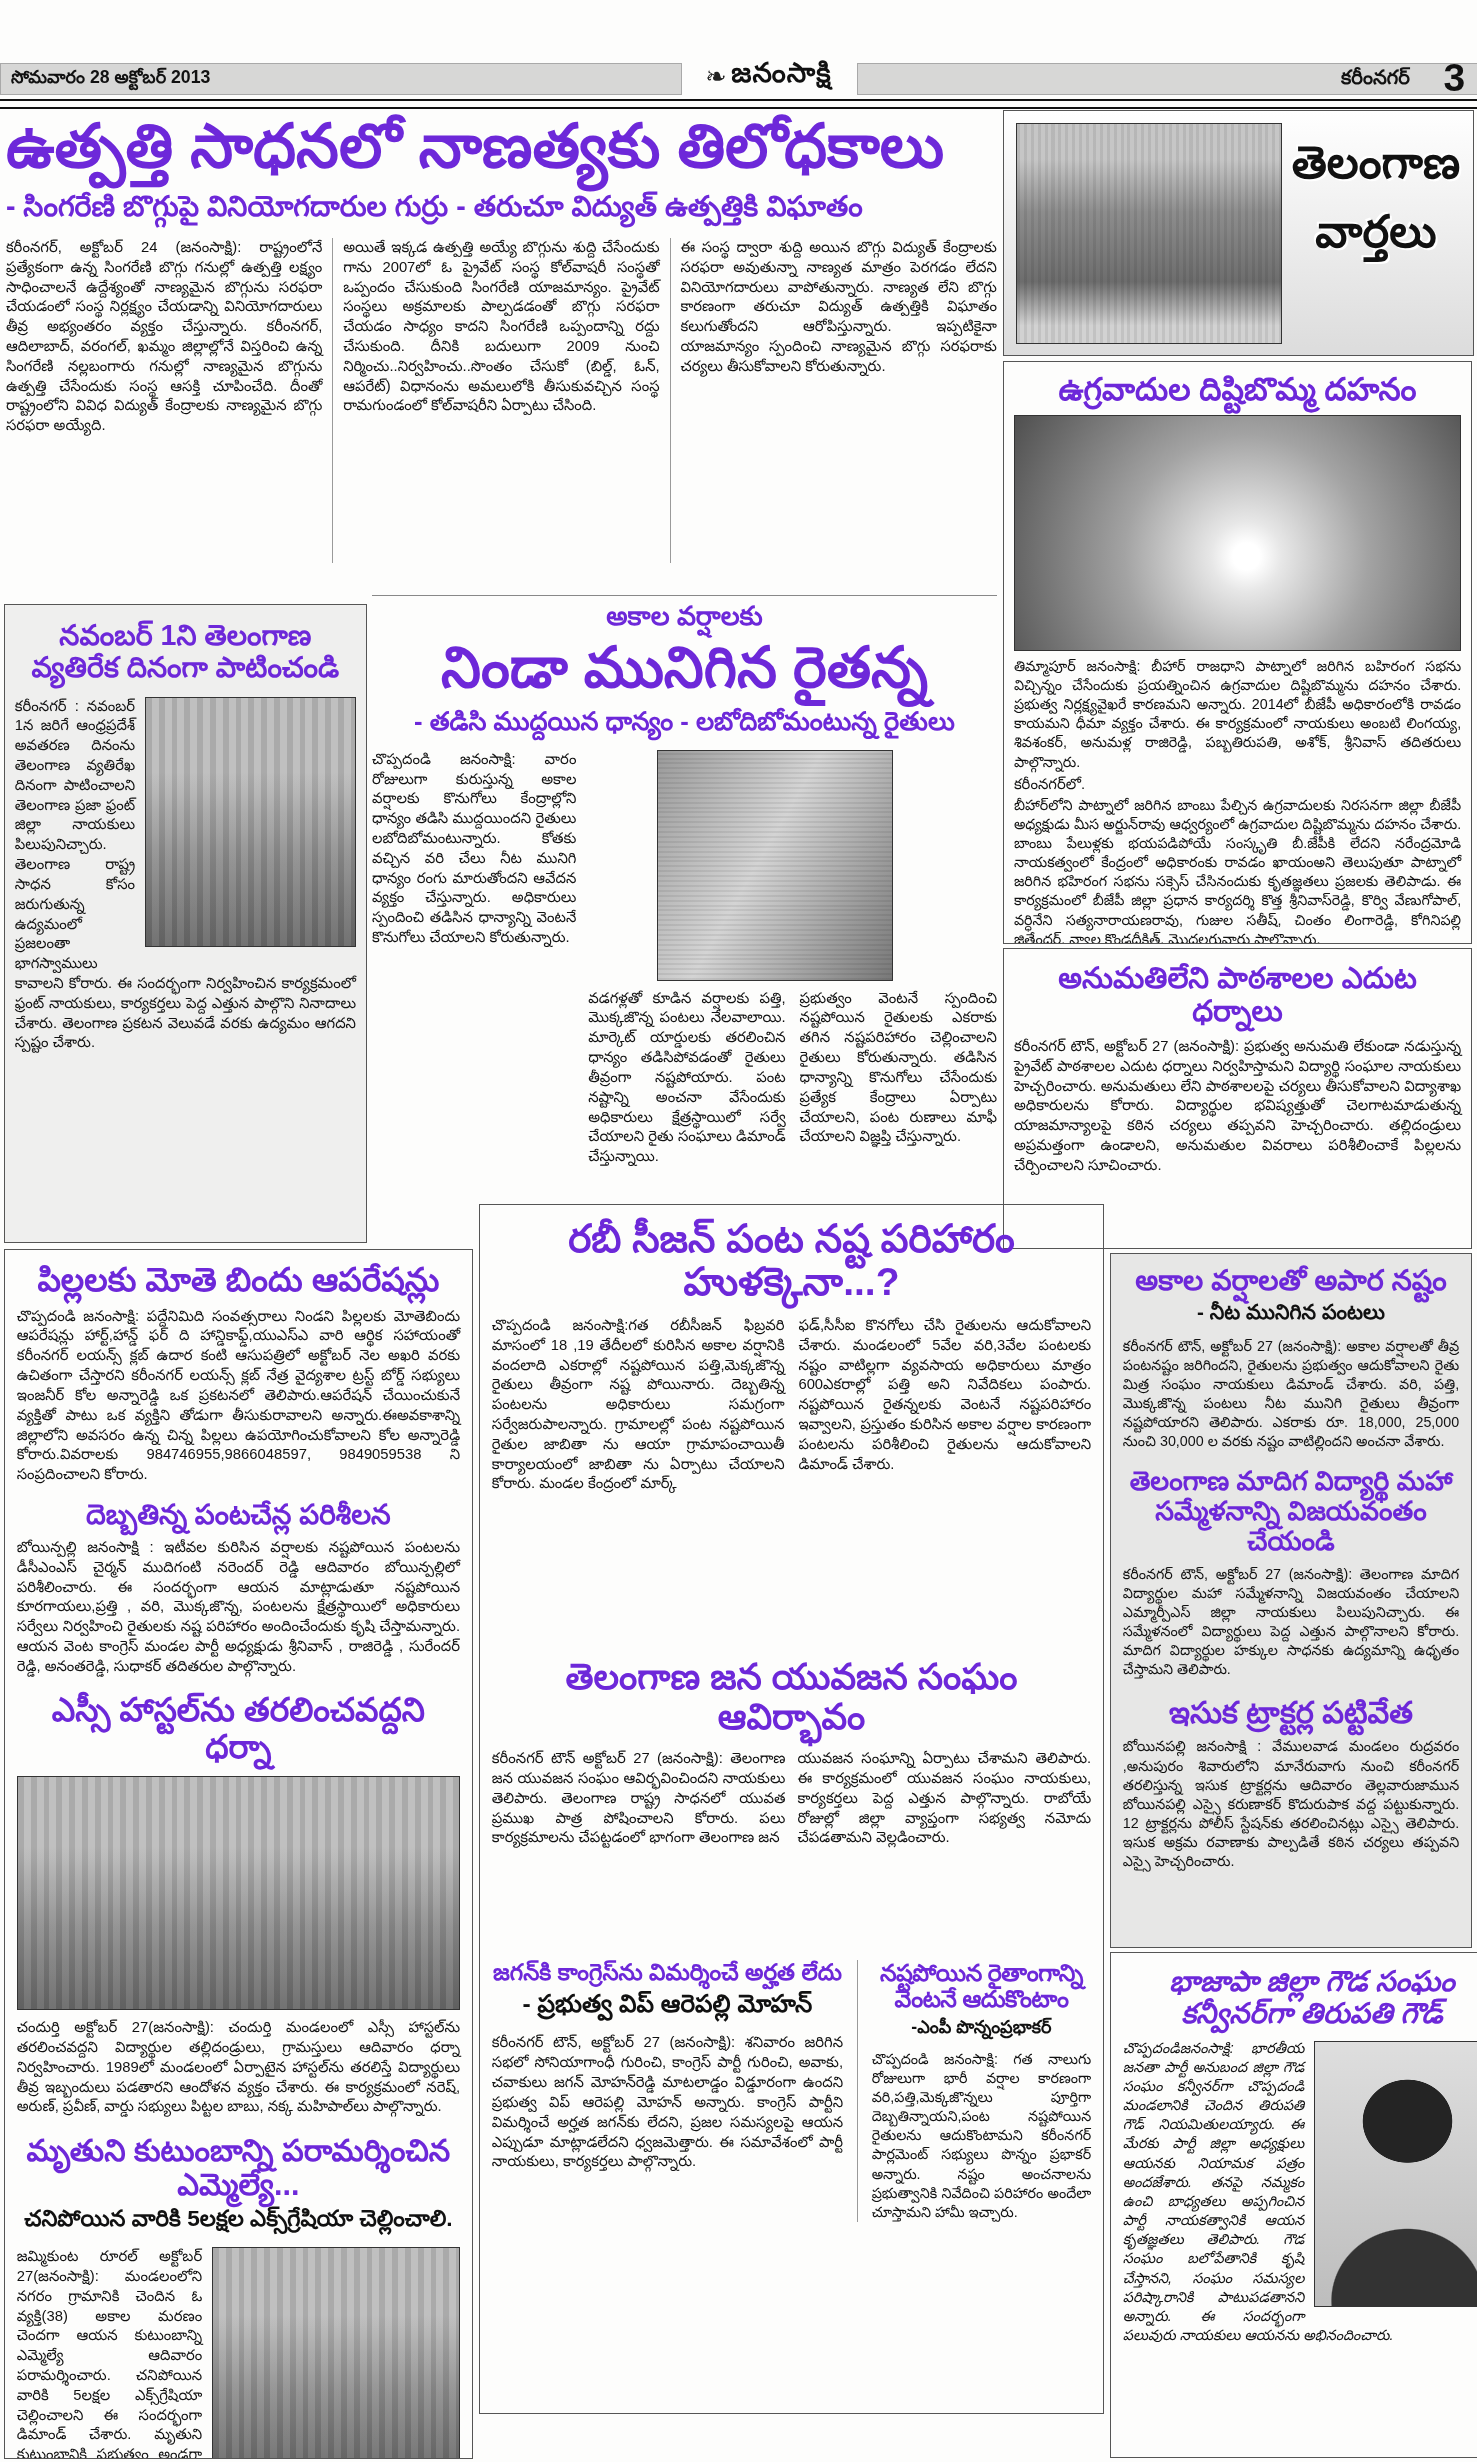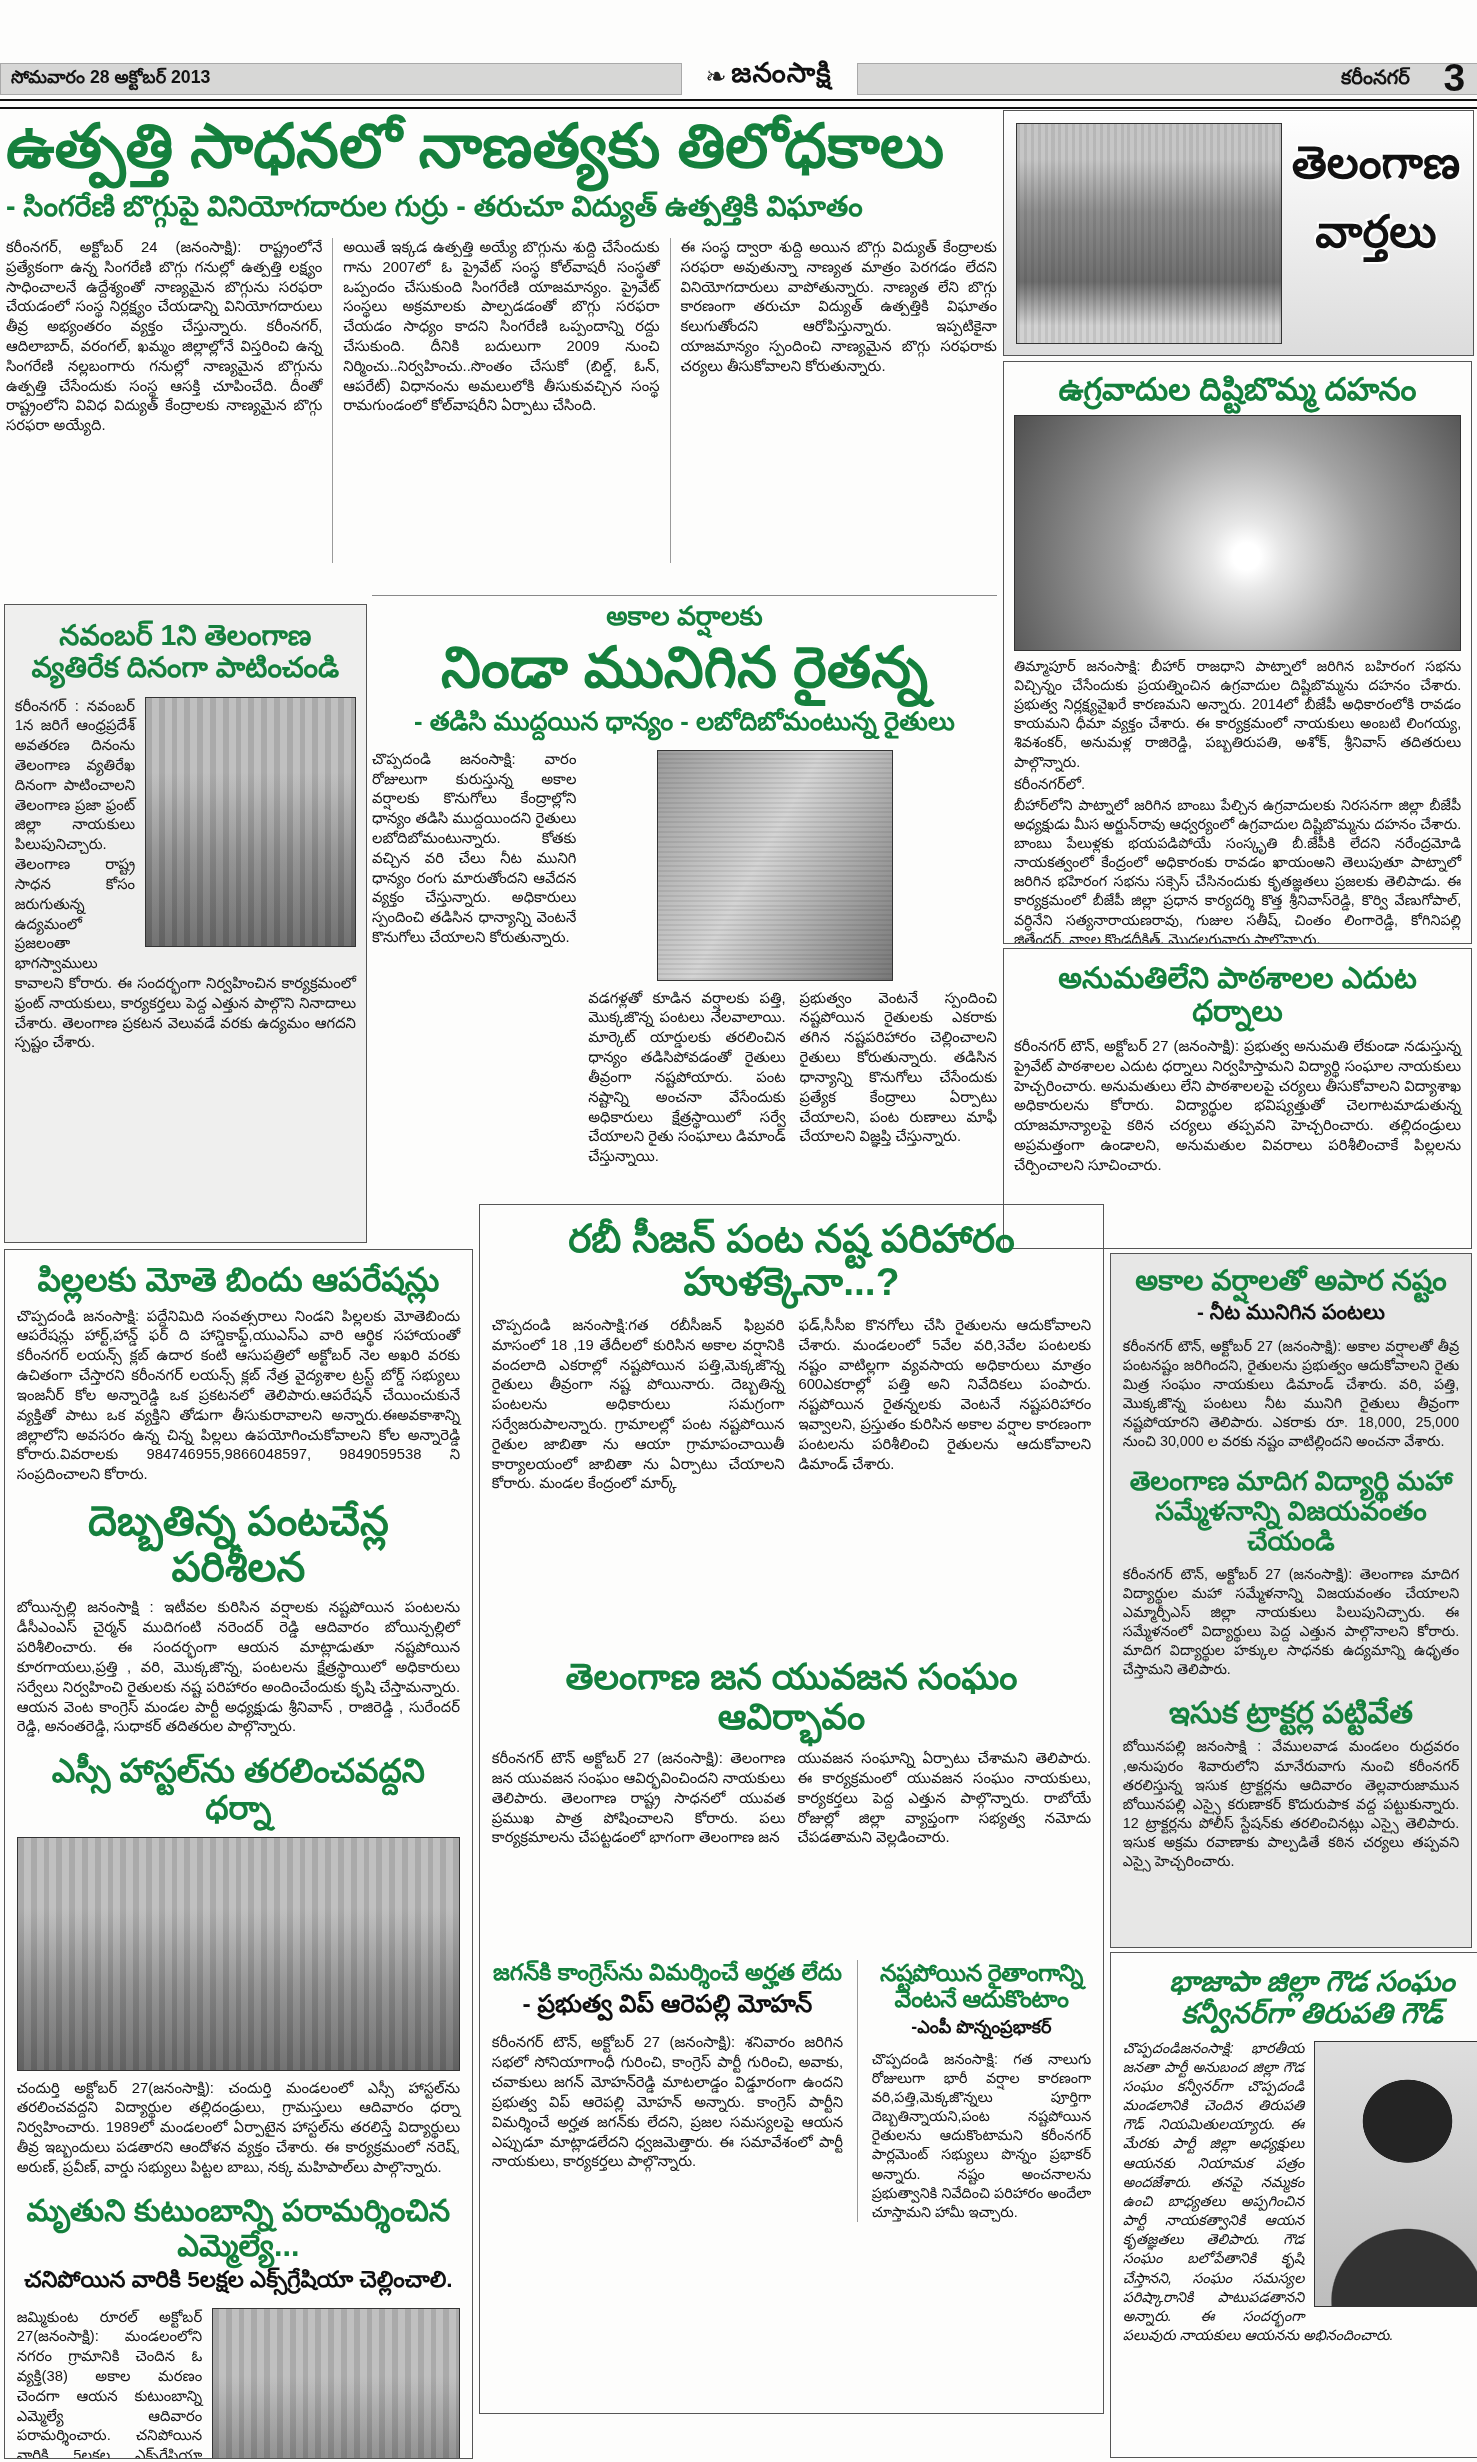--- a/index.html
+++ b/index.html
@@ -1,20 +1,20 @@
 <!DOCTYPE html>
 <html><head>
 <meta charset="utf-8">
 <style>
   html,body{margin:0;padding:0;background:#fff;}
   #page{position:relative;width:1478px;height:2463px;background:#fdfdfc;color:#111;
         font-family:"Liberation Sans","DejaVu Sans",sans-serif;overflow:hidden;}
   .abs{position:absolute;}
   .body-txt{font-size:14.8px;line-height:1.34;text-align:justify;white-space:pre-line;}
-  .hl{font-weight:bold;color:#15803d;margin:0;line-height:1.12;}
+  .hl{font-weight:bold;color:#6d28d9;margin:0;line-height:1.12;}
   .center{text-align:center;}
   .photo{border:1px solid #333;
     background:
       repeating-linear-gradient(0deg, rgba(0,0,0,.07) 0 2px, rgba(255,255,255,0) 2px 4.9px),
       linear-gradient(120deg,#9a9a9a,#d4d4d4 45%,#787878);}
   .photo--fort{background:
       repeating-linear-gradient(90deg, rgba(0,0,0,.08) 0 3px, rgba(255,255,255,0) 3px 6.9px),
       linear-gradient(180deg,#c6c6c6 0 16%,#8d8d8d 40%,#6d6d6d 72%,#d2d2d2 92%);}
   .photo--fire{background:
       radial-gradient(circle at 52% 60%, #ffffff 0 5%, #e7e7e7 13%, #a3a3a3 45%, #4f4f4f 100%);}
@@ -122,21 +122,21 @@
           <div class="body-txt">ప్రభుత్వం వెంటనే స్పందించి నష్టపోయిన రైతులకు ఎకరాకు తగిన నష్టపరిహారం చెల్లించాలని రైతులు కోరుతున్నారు. తడిసిన ధాన్యాన్ని కొనుగోలు చేసేందుకు ప్రత్యేక కేంద్రాలు ఏర్పాటు చేయాలని, పంట రుణాలు మాఫీ చేయాలని విజ్ఞప్తి చేస్తున్నారు.</div>
         </div>
       </div>
     </div>
   </div>
 
   <div class="abs boxed" style="left:3.9px;top:1249px;width:469px;height:1210px;padding:5.9px 11.8px;box-sizing:border-box;overflow:hidden;">
     <h2 class="hl center" style="font-size:33px;margin:5.9px 0 7.9px 0;">పిల్లలకు మోతె బిందు ఆపరేషన్లు</h2>
     <div class="body-txt">చొప్పదండి జనంసాక్షి: పద్దేనిమిది సంవత్సరాలు నిండని పిల్లలకు మోతెబిందు ఆపరేషన్లు హార్ట్,హాన్డ్ ఫర్ ది హాన్డికాఫ్డ్,యుఎస్ఎ వారి ఆర్థిక సహాయంతో కరీంనగర్ లయన్స్ క్లబ్ ఉదార కంటి ఆసుపత్రిలో అక్టోబర్ నెల అఖరి వరకు ఉచితంగా చేస్తారని కరీంనగర్ లయన్స్ క్లబ్ నేత్ర వైద్యశాల ట్రస్ట్ బోర్డ్ సభ్యులు ఇంజనీర్ కోల అన్నారెడ్డి ఒక ప్రకటనలో తెలిపారు.ఆపరేషన్ చేయించుకునే వ్యక్తితో పాటు ఒక వ్యక్తిని తోడుగా తీసుకురావాలని అన్నారు.ఈఅవకాశాన్ని జిల్లాలోని అవసరం ఉన్న చిన్న పిల్లలు ఉపయోగించుకోవాలని కోల అన్నారెడ్డి కోరారు.వివరాలకు 984746955,9866048597, 9849059538 ని సంప్రదించాలని కోరారు.</div>
 
-    <h2 class="hl center" style="font-size:41px;margin:13.8px 0 7.9px 0;">దెబ్బతిన్న పంటచేన్ల పరిశీలన</h2>
+    <h2 class="hl center" style="font-size:28px;margin:13.8px 0 7.9px 0;">దెబ్బతిన్న పంటచేన్ల పరిశీలన</h2>
     <div class="body-txt">బోయిన్పల్లి జనంసాక్షి : ఇటీవల కురిసిన వర్షాలకు నష్టపోయిన పంటలను డీసీఎంఎస్ చైర్మన్ ముదిగంటి నరెందర్ రెడ్డి ఆదివారం బోయిన్పల్లిలో పరిశీలించారు. ఈ సందర్భంగా ఆయన మాట్లాడుతూ నష్టపోయిన కూరగాయలు,ప్రత్తి , వరి, మొక్కజొన్న, పంటలను క్షేత్రస్థాయిలో అధికారులు సర్వేలు నిర్వహించి రైతులకు నష్ట పరిహారం అందించేందుకు కృషి చేస్తామన్నారు. ఆయన వెంట కాంగ్రెస్ మండల పార్టీ అధ్యక్షుడు శ్రీనివాస్ , రాజిరెడ్డి , సురేందర్ రెడ్డి, అనంతరెడ్డి, సుధాకర్ తదితరుల పాల్గొన్నారు.</div>
 
     <h2 class="hl center" style="font-size:33px;margin:15.8px 0 9.9px 0;">ఎస్సీ హాస్టల్‌ను తరలించవద్దని ధర్నా</h2>
     <div class="photo photo--crowd" style="width:441px;height:232px;margin:0 auto 7.9px auto;"></div>
     <div class="body-txt">చందుర్తి అక్టోబర్ 27(జనంసాక్షి): చందుర్తి మండలంలో ఎస్సీ హాస్టల్‌ను తరలించవద్దని విద్యార్థుల తల్లిదండ్రులు, గ్రామస్తులు ఆదివారం ధర్నా నిర్వహించారు. 1989లో మండలంలో ఏర్పాటైన హాస్టల్‌ను తరలిస్తే విద్యార్థులు తీవ్ర ఇబ్బందులు పడతారని ఆందోళన వ్యక్తం చేశారు. ఈ కార్యక్రమంలో నరెష్, అరుణ్, ప్రవీణ్, వార్డు సభ్యులు పిట్టల బాబు, నక్క మహిపాల్‌లు పాల్గొన్నారు.</div>
 
     <h2 class="hl center" style="font-size:30.5px;margin:15.8px 0 3.9px 0;">మృతుని కుటుంబాన్ని పరామర్శించిన ఎమ్మెల్యే...</h2>
     <div class="center" style="font-weight:bold;font-size:22.7px;margin-bottom:9.9px;">చనిపోయిన వారికి 5లక్షల ఎక్స్‌గ్రేషియా చెల్లించాలి.</div>
     <div class="photo photo--crowd" style="float:right;width:246px;height:223px;margin:0 0 7.9px 9.9px;"></div>
     <div class="body-txt">జమ్మికుంట రూరల్ అక్టోబర్ 27(జనంసాక్షి): మండలంలోని నగరం గ్రామానికి చెందిన ఓ వ్యక్తి(38) అకాల మరణం చెందగా ఆయన కుటుంబాన్ని ఎమ్మెల్యే ఆదివారం పరామర్శించారు. చనిపోయిన వారికి 5లక్షల ఎక్స్‌గ్రేషియా చెల్లించాలని ఈ సందర్భంగా డిమాండ్ చేశారు. మృతుని కుటుంబానికి ప్రభుత్వం అండగా నిలవాలని కోరారు. ఈ కార్యక్రమంలో స్థానిక నాయకులు, గ్రామస్తులు పెద్ద ఎత్తున పాల్గొన్నారు.</div>

